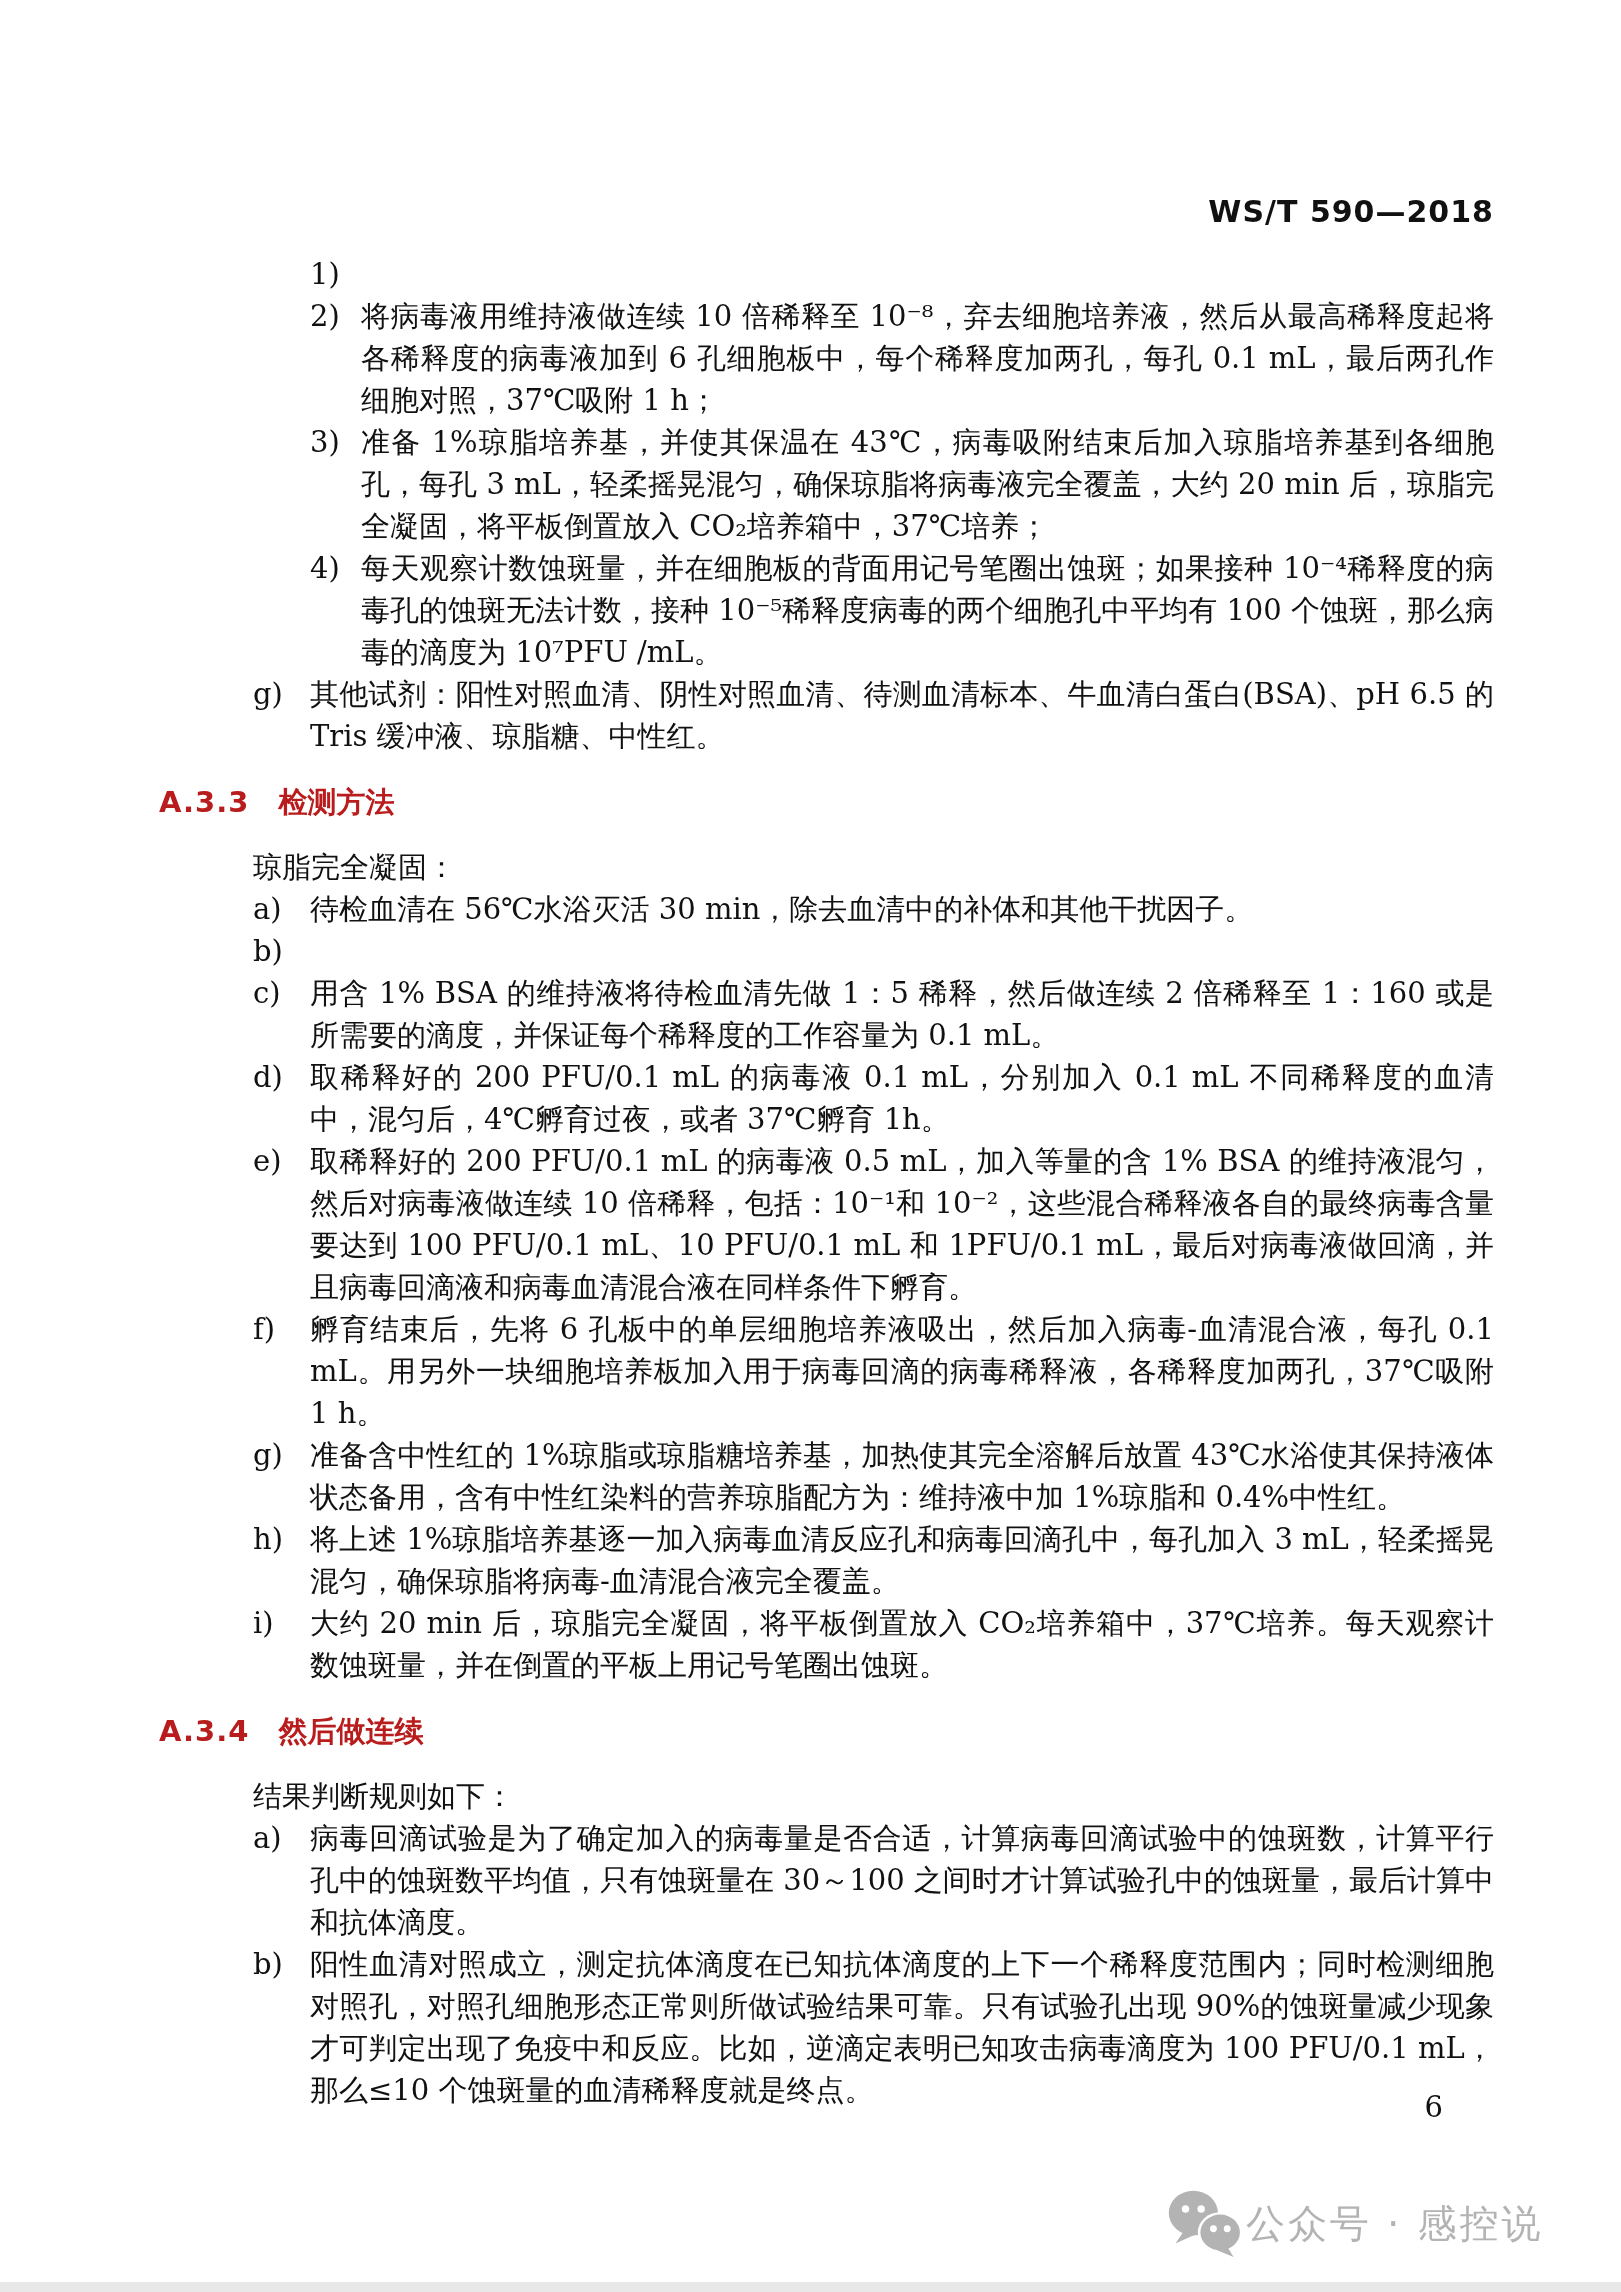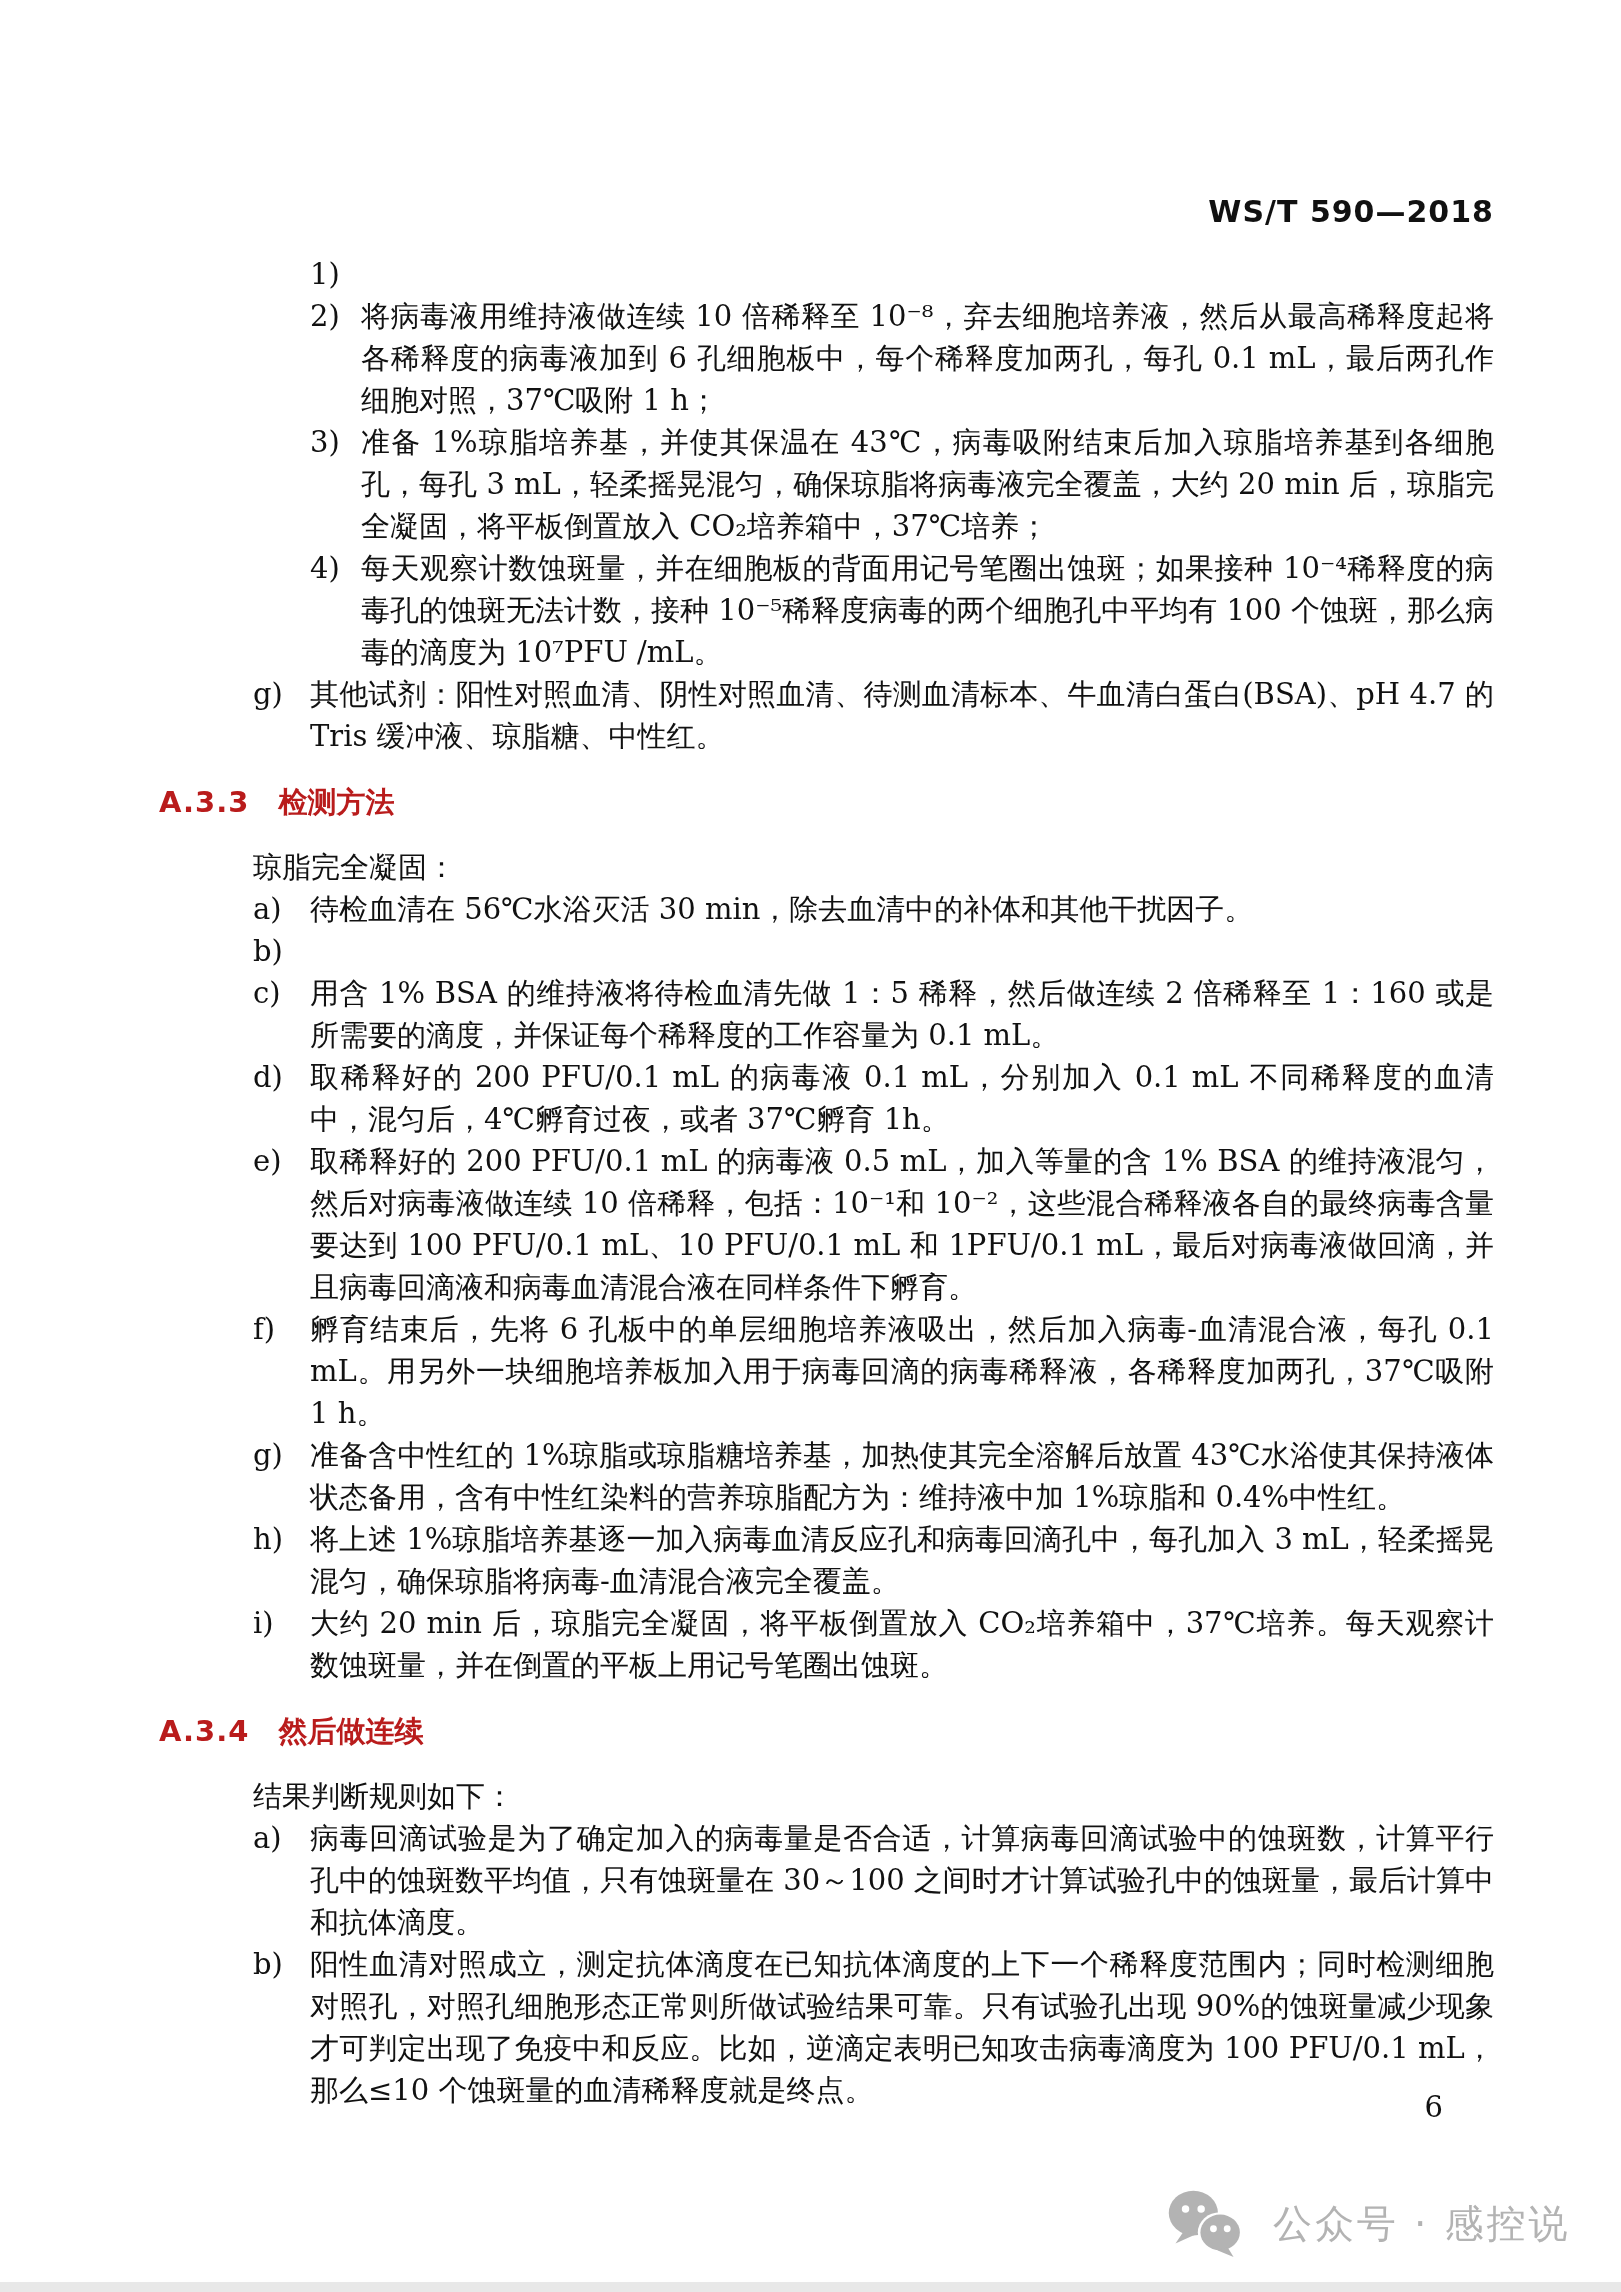--- a/index.html
+++ b/index.html
@@ -35,21 +35,21 @@
     font-family:"DejaVu Sans","Liberation Sans",sans-serif;
     font-weight:700; font-size:29px; line-height:42px; color:#b91c1c;
   }
   h2.section .sec-num { margin-right:29px; letter-spacing:1px; }
   .page-number {
     position:absolute; top:2090px; right:178px;
     font-size:29px; line-height:35px;
   }
   .watermark {
     position:absolute; left:1168px; top:2190px;
-    display:flex; align-items:center; gap:29px;
+    display:flex; align-items:center; gap:2px;
     color:#b3b3b3;
     font-family:"DejaVu Sans","Liberation Sans",sans-serif;
     font-size:39px; letter-spacing:2.9px; white-space:nowrap;
   }
   .watermark svg { display:block; }
 </style>
 </head>
 <body>
 
 <div class="page">
@@ -69,21 +69,21 @@
       <span class="label">3)</span>
       <span class="text">准备 1%琼脂培养基，并使其保温在 43℃，病毒吸附结束后加入琼脂培养基到各细胞孔，每孔 3 mL，轻柔摇晃混匀，确保琼脂将病毒液完全覆盖，大约 20 min 后，琼脂完全凝固，将平板倒置放入 CO₂培养箱中，37℃培养；</span>
     </div>
     <div class="item num-item">
       <span class="label">4)</span>
       <span class="text">每天观察计数蚀斑量，并在细胞板的背面用记号笔圈出蚀斑；如果接种 10⁻⁴稀释度的病毒孔的蚀斑无法计数，接种 10⁻⁵稀释度病毒的两个细胞孔中平均有 100 个蚀斑，那么病毒的滴度为 10⁷PFU /mL。</span>
     </div>
 
     <div class="item letter-item">
       <span class="label">g)</span>
-      <span class="text">其他试剂：阳性对照血清、阴性对照血清、待测血清标本、牛血清白蛋白(BSA)、pH 4.7 的 Tris 缓冲液、琼脂糖、中性红。</span>
+      <span class="text">其他试剂：阳性对照血清、阴性对照血清、待测血清标本、牛血清白蛋白(BSA)、pH 6.5 的 Tris 缓冲液、琼脂糖、中性红。</span>
     </div>
 
     <h2 class="section">
       <span class="sec-num">A.3.3</span><span>检测方法</span>
     </h2>
     <div class="intro">琼脂完全凝固：</div>
 
     <div class="item letter-item">
       <span class="label">a)</span>
       <span class="text">待检血清在 56℃水浴灭活 30 min，除去血清中的补体和其他干扰因子。</span>

